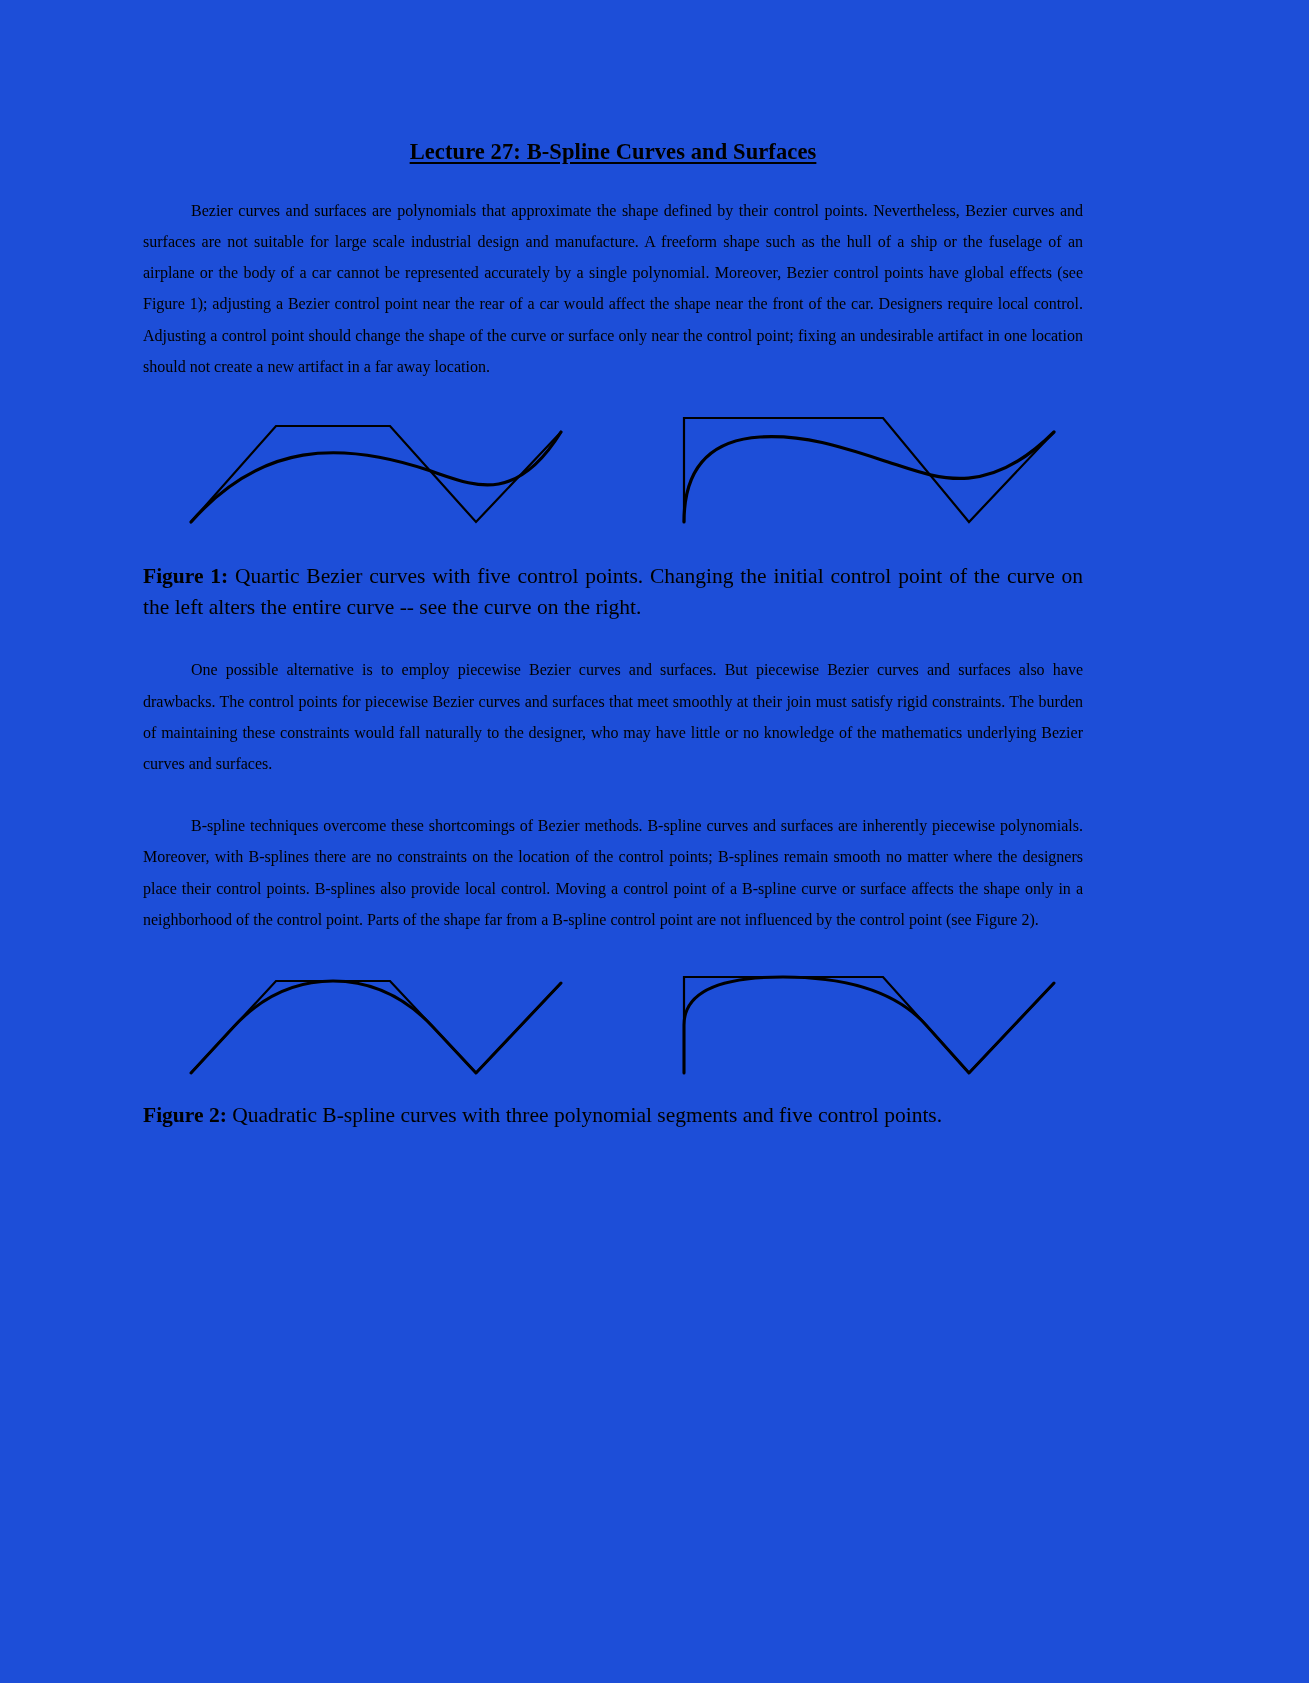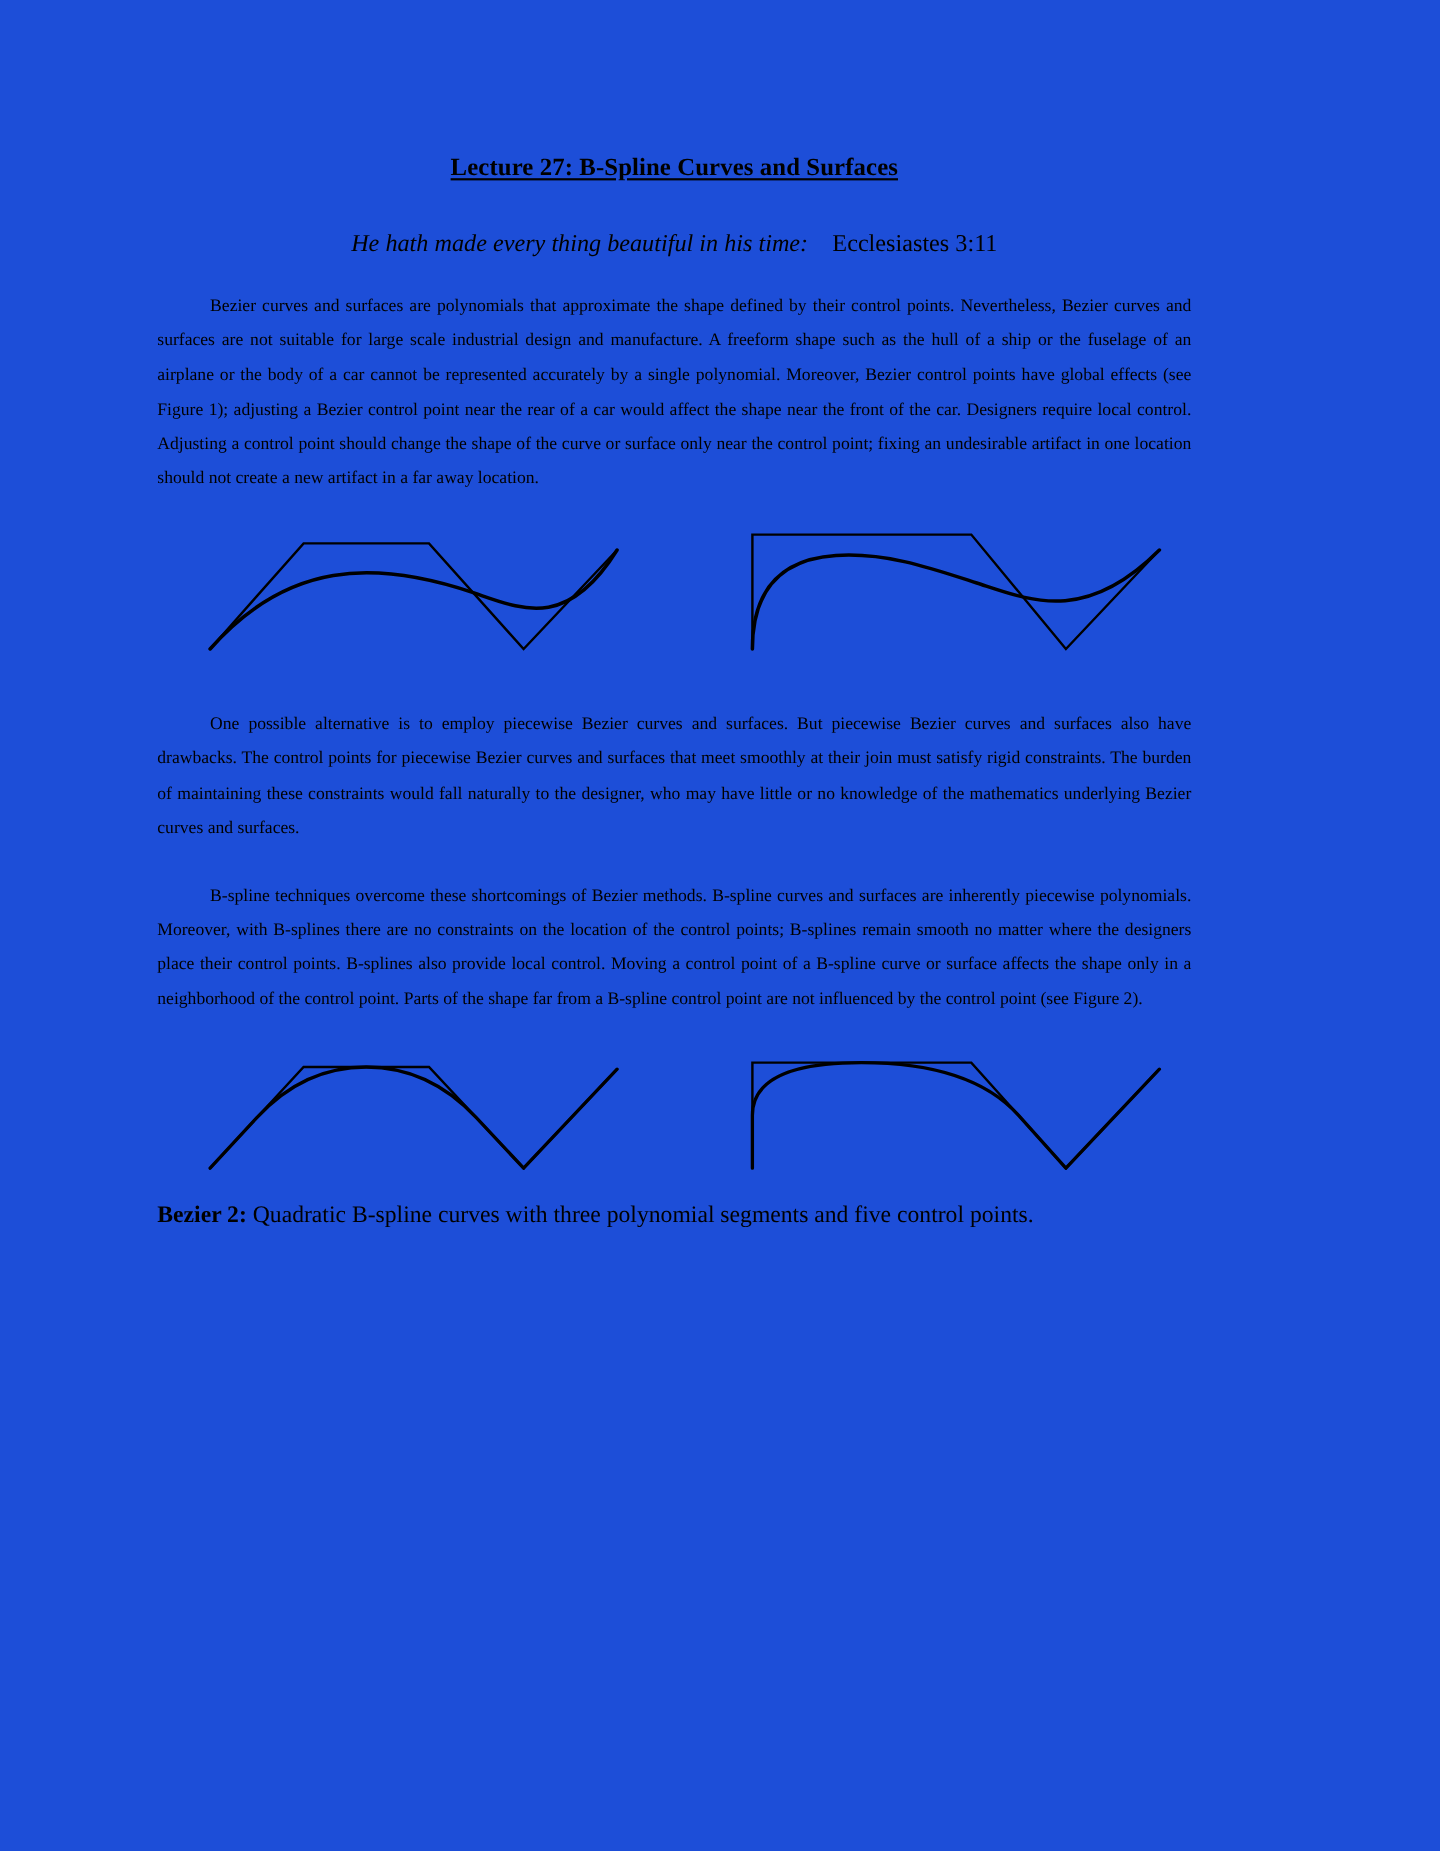--- a/index.html
+++ b/index.html
@@ -106,40 +106,42 @@
   .cap2-wrap { padding-top: 12px; }
 </style>
 </head>
 <body>
 
 <div class="page">
   <div class="content">
 
     <h1 class="doc-title"><span class="u">Lecture 27:  B-Spline Curves and Surfaces</span></h1>
 
-    <div class="epigraph"><span class="quote">He hath made every thing beautiful in his time:</span>    <span class="cite">Ecclesiastes 3:11</span></div>
 
 
     <p class="body first">Bezier curves and surfaces are polynomials that approximate the shape defined by their control points.  Nevertheless, Bezier curves and surfaces are not suitable for large scale industrial design and manufacture.  A freeform shape such as the hull of a ship or the fuselage of an airplane or the body of a car cannot be represented accurately by a single polynomial.  Moreover, Bezier control points have global effects (see Figure 1);  adjusting a Bezier control point near the rear of a car would affect the shape near the front of the car.  Designers require local control.  Adjusting a control point should change the shape of the curve or surface only near the control point;  fixing an undesirable artifact in one location should not create a new artifact in a far away location.</p>
 
     <div class="figure-block fig1-wrap">
       <svg width="940" height="140" viewBox="0 0 940 140">
 
         <g>
           <polyline points="48,118 133,22 247,22 333,118 418,28" fill="none" stroke="#000" stroke-width="2.2" stroke-linejoin="miter" stroke-linecap="butt"></polyline>
           <path d="M48,118 C82.0,79.6 119.4,58.0 160.0,51.2 C200.6,44.4 244.4,52.4 287.2,66.8 C330.0,81.2 372.0,102.0 418,28" fill="none" stroke="#000" stroke-width="3.2" stroke-linecap="round" stroke-linejoin="round"></path>
         </g>
 
         <g transform="translate(493,0)">
           <polyline points="48,118 48,14 247,14 333,118 418,28" fill="none" stroke="#000" stroke-width="2.2" stroke-linejoin="miter" stroke-linecap="butt"></polyline>
           <path d="M48,118 C48,60.0 78.0,36.0 124.0,33.0 C170.0,30.0 212.0,45.0 252.0,58.0 C300.0,73.6 350.0,96.0 418,28" fill="none" stroke="#000" stroke-width="3.2" stroke-linecap="round" stroke-linejoin="round"></path>
         </g>
       </svg>
     </div>
 
+    <div class="cap1-wrap">
+      <p class="caption"><span class="lab">Figure 1:</span><span> Quartic Bezier curves with five control points.  Changing the initial control point of the curve on the left alters the entire curve -- see the curve on the right.</span></p>
+    </div>
 
     <p class="body gap">One possible alternative is to employ piecewise Bezier curves and surfaces.  But piecewise Bezier curves and surfaces also have drawbacks.  The control points for piecewise Bezier curves and surfaces that meet smoothly at their join must satisfy rigid constraints.   The burden of maintaining these constraints would fall naturally to the designer, who may have little or no knowledge of the mathematics underlying Bezier curves and surfaces.</p>
 
     <p class="body gap">B-spline techniques overcome these shortcomings of Bezier methods.  B-spline curves and surfaces are inherently piecewise polynomials.  Moreover, with B-splines there are no constraints on the location of the control points;  B-splines remain smooth no matter where the designers place their control points.  B-splines also provide local control.  Moving a control point of a B-spline curve or surface affects the shape only in a neighborhood of the control point.  Parts of the shape far from a B-spline control point are not influenced by the control point (see Figure 2).</p>
 
     <div class="figure-block fig2-wrap">
       <svg width="940" height="115" viewBox="0 0 940 115">
 
         <g>
           <polyline points="48,100 133,8 247,8 333,100 418,10" fill="none" stroke="#000" stroke-width="2.2" stroke-linejoin="miter" stroke-linecap="butt"></polyline>
@@ -147,17 +149,17 @@
         </g>
 
         <g transform="translate(493,0)">
           <polyline points="48,100 48,4 247,4 333,100 418,10" fill="none" stroke="#000" stroke-width="2.2" stroke-linejoin="miter" stroke-linecap="butt"></polyline>
           <path d="M48,100 L48,52 Q48,4 147,4 Q247,4 290,52 L333,100 L375.5,55 Q418,10 418,10" fill="none" stroke="#000" stroke-width="3.0" stroke-linecap="round" stroke-linejoin="round"></path>
         </g>
       </svg>
     </div>
 
     <div class="cap2-wrap">
-      <p class="caption"><span class="lab">Bezier 2:</span><span> Quadratic B-spline curves with three polynomial segments and five control points.</span></p>
+      <p class="caption"><span class="lab">Figure 2:</span><span> Quadratic B-spline curves with three polynomial segments and five control points.</span></p>
     </div>
 
   </div>
 </div>
 
 </body></html>

